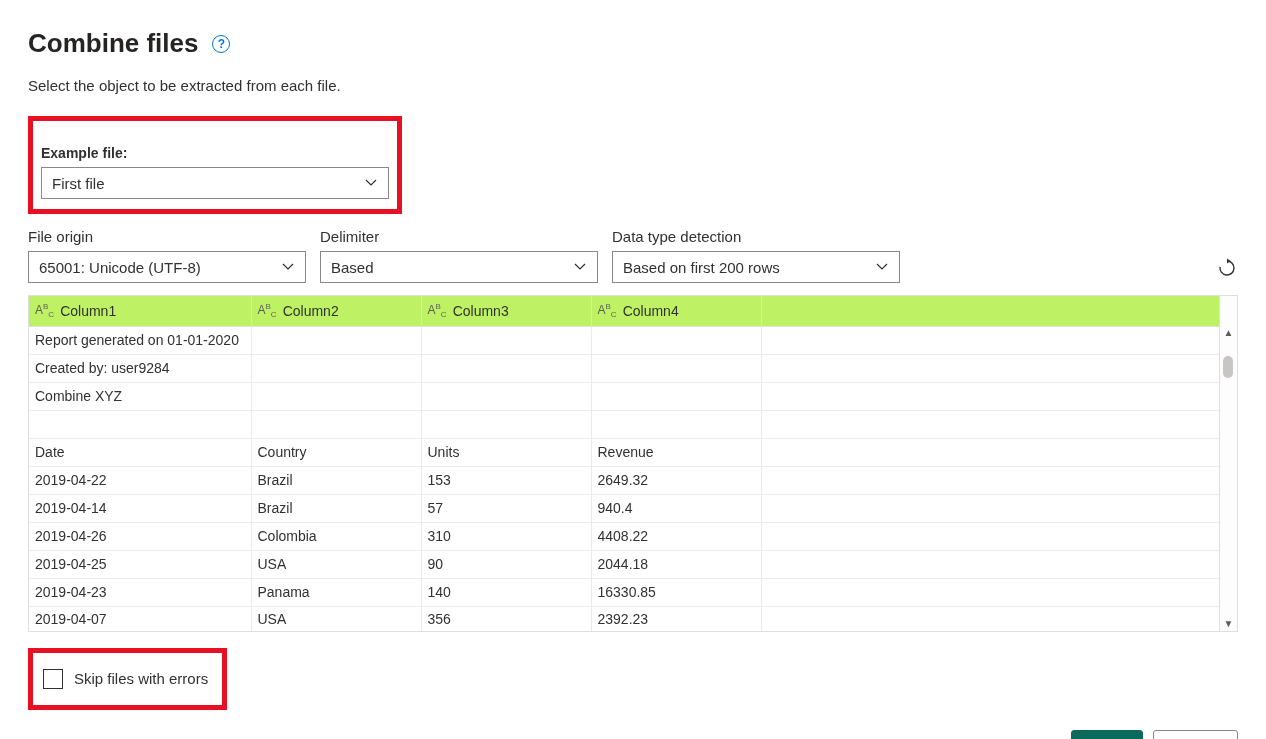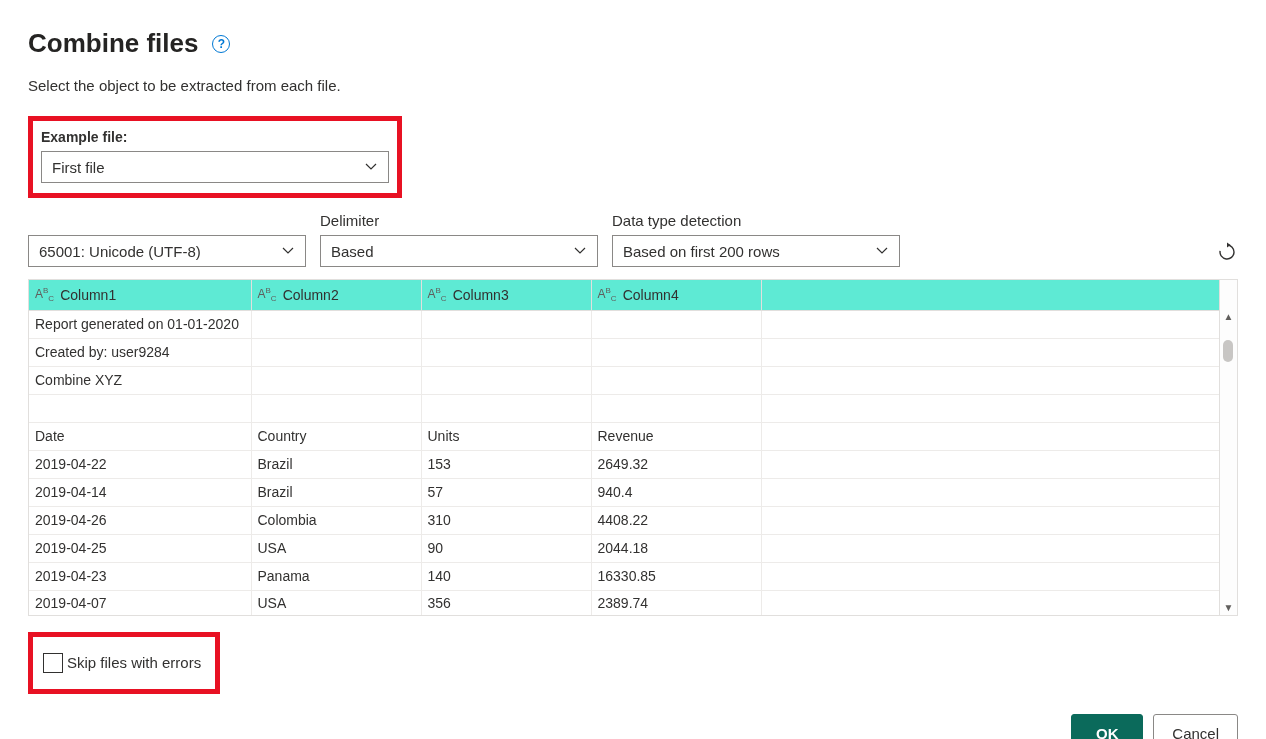--- a/index.html
+++ b/index.html
@@ -36,21 +36,21 @@
     line-height: 1;
     cursor: pointer;
   }
   .subtitle {
     font-size: 15px;
     color: #323130;
     margin-bottom: 22px;
   }
   .highlight-box {
     border: 5px solid #e81123;
-    padding: 8px 8px 10px 8px;
+    padding: 24px 8px 10px 8px;
     display: inline-block;
   }
   #example-file-box {
     margin-bottom: 14px;
   }
   .field-label {
     font-size: 14px;
     font-weight: 600;
     color: #323130;
     margin-bottom: 6px;
@@ -92,21 +92,21 @@
   .table-wrap {
     position: relative;
     border: 1px solid #e1dfdd;
   }
   table {
     border-collapse: collapse;
     width: 100%;
     table-layout: fixed;
   }
   thead th {
-    background: #5eead4;
+    background: #bef264;
     text-align: right;
     font-weight: 400;
     font-size: 14px;
     color: #323130;
     border-right: 1px solid #e1dfdd;
     border-bottom: 1px solid #e1dfdd;
     padding: 5px 6px;
     height: 30px;
   }
   thead th:last-child { border-right: 0; }
@@ -172,21 +172,21 @@
     left: 3px;
     width: 10px;
     height: 22px;
     background: #c8c6c4;
     border-radius: 5px;
   }
 
   .skip-box {
     display:inline-flex;
     align-items:center;
-    gap: 4px;
+    gap: 11px;
     border: 5px solid #e81123;
     padding: 16px 14px 16px 10px;
     margin-top: 16px;
   }
   .checkbox {
     width: 20px; height: 20px;
     border: 1px solid #323130;
     background: #fff;
     cursor:pointer;
   }
@@ -237,20 +237,21 @@
       <svg viewBox="0 0 14 14">
           <path d="M2 4 L7 9 L12 4" stroke="#323130" stroke-width="1.2" fill="none"></path>
         </svg>
     </span>
   </div>
 </div>
 
 
 <div class="controls-row">
   <div>
+    <div class="field-label">File origin</div>
     <div class="dropdown">
       <span class="dropdown-text">65001: Unicode (UTF-8)</span>
       <span class="chevron">
         <svg viewBox="0 0 14 14">
             <path d="M2 4 L7 9 L12 4" stroke="#323130" stroke-width="1.2" fill="none"></path>
           </svg>
       </span>
     </div>
   </div>
   <div>
@@ -392,21 +393,21 @@
             <td>2019-04-23</td>
             <td>Panama</td>
             <td>140</td>
             <td>16330.85</td>
             <td></td>
           </tr>
           <tr>
             <td>2019-04-07</td>
             <td>USA</td>
             <td>356</td>
-            <td>2389.74</td>
+            <td>2392.23</td>
             <td></td>
           </tr>
         </tbody>
   </table>
 </div>
 <div class="scroll-col">
   <div class="scroll-arrow">▲</div>
   <div class="scroll-track">
     <div class="scroll-thumb"></div>
   </div>

